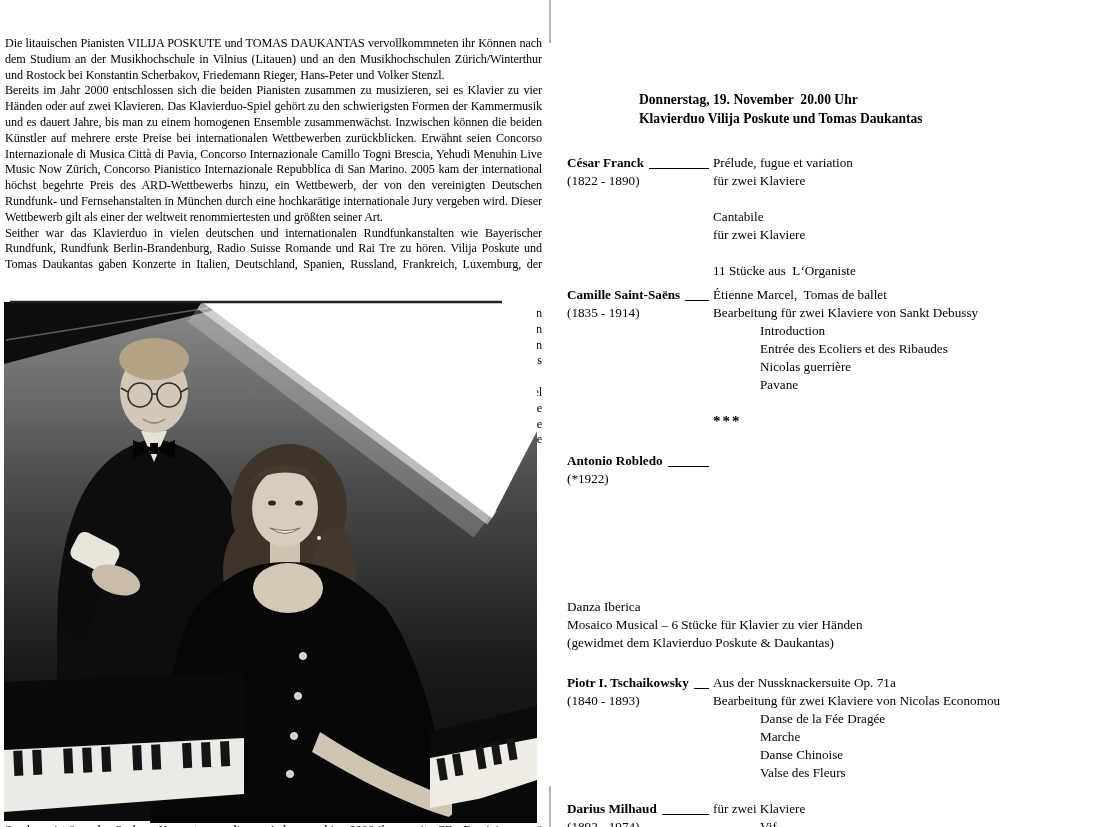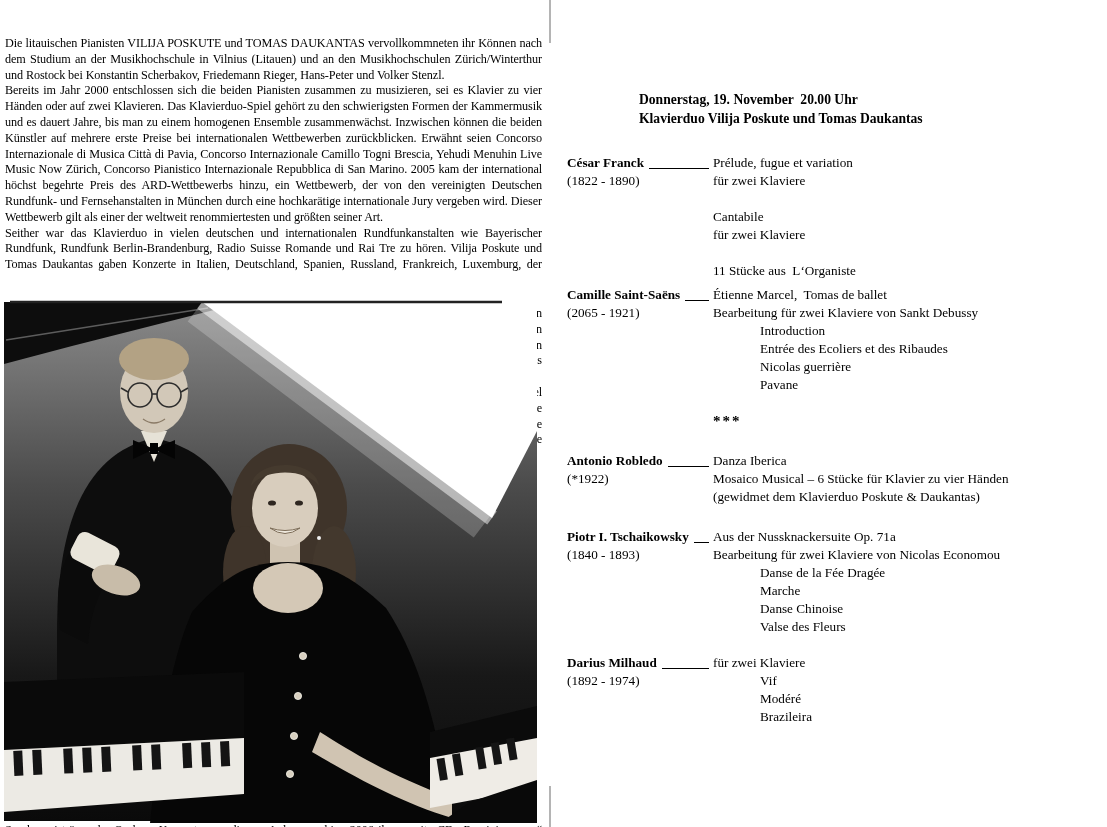--- a/index.html
+++ b/index.html
@@ -32,21 +32,21 @@
   
   .right-page{
     position:absolute;left:567px;top:90px;width:538px;
     font-size:13.2px;line-height:18px;
   }
   .prog-header{margin-left:72px;font-weight:bold;font-size:13.6px;line-height:19px;margin-bottom:26px;}
   .prog-header div{white-space:pre;}
   .prog-row{display:flex;margin-bottom:16px;}
   .prog-row.mb14{margin-bottom:6px;}
   .prog-row.mb18{margin-bottom:18px;}
-  .prog-row.mb22{margin-bottom:22px;}
+  .prog-row.mb22{margin-bottom:22px;flex-direction:column;}
   .prog-left{flex:0 0 146px;width:146px;}
   .prog-right{flex:1;min-width:0;}
   .composer-line{display:flex;font-weight:bold;white-space:pre;}
   .composer-rule{flex:1;border-bottom:1.2px solid #000;margin:0 4px 3px 5px;min-width:6px;}
   .dates{font-weight:normal;white-space:pre;}
   .prog-line{white-space:pre;}
   .prog-line.indent{padding-left:47px;}
   .prog-line.gap{height:18px;}
   .prog-sep{margin-left:146px;font-weight:bold;font-size:15px;letter-spacing:2px;line-height:18px;margin-bottom:22px;}
 </style>
@@ -187,21 +187,21 @@
           <div class="prog-line gap"></div>
           <div class="prog-line">Cantabile</div>
           <div class="prog-line">für zwei Klaviere</div>
           <div class="prog-line gap"></div>
           <div class="prog-line">11 Stücke aus  L‘Organiste</div>
         </div>
       </div>
       <div class="prog-row mb18">
         <div class="prog-left">
           <div class="composer-line"><span>Camille Saint-Saëns</span><span class="composer-rule"></span></div>
-          <div class="dates">(2065 - 1921)</div>
+          <div class="dates">(1835 - 1914)</div>
         </div>
         <div class="prog-right">
           <div class="prog-line">Étienne Marcel,  Tomas de ballet</div>
           <div class="prog-line">Bearbeitung für zwei Klaviere von Sankt Debussy</div>
           <div class="prog-line indent">Introduction</div>
           <div class="prog-line indent">Entrée des Ecoliers et des Ribaudes</div>
           <div class="prog-line indent">Nicolas guerrière</div>
           <div class="prog-line indent">Pavane</div>
         </div>
       </div>

